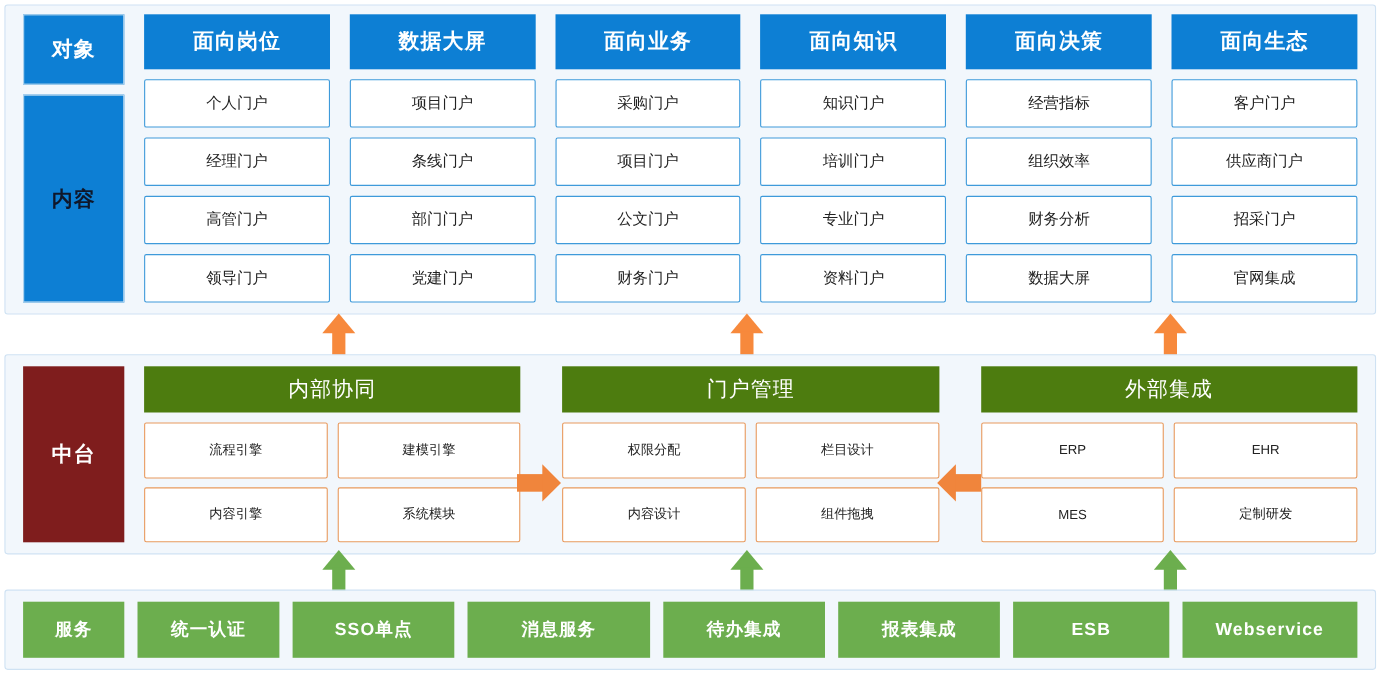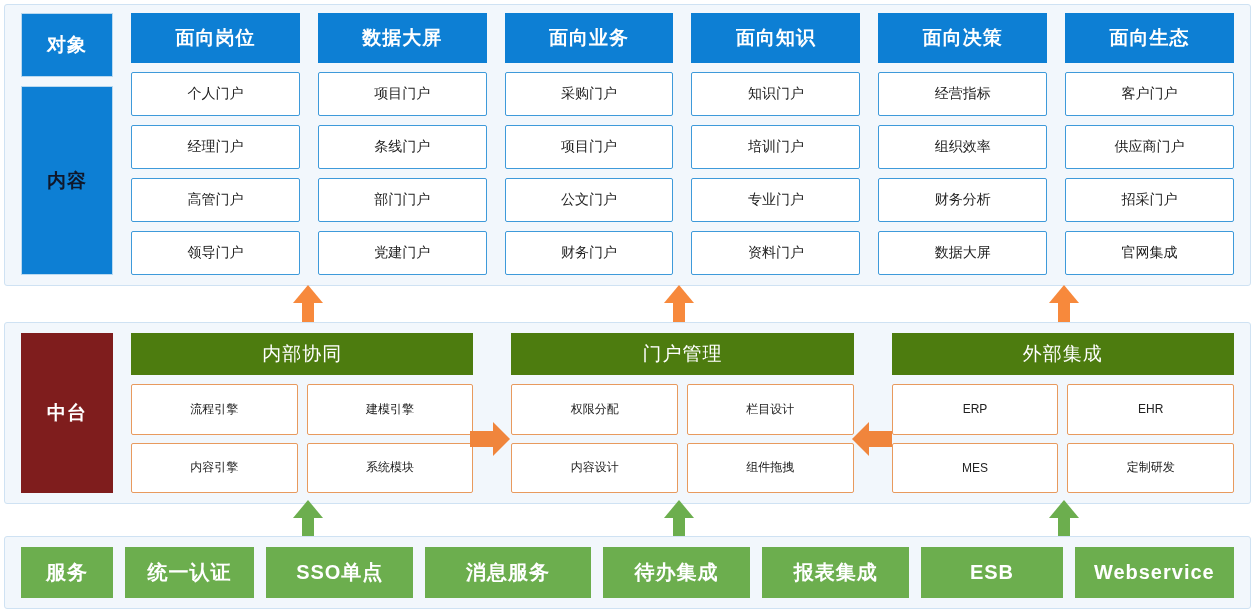--- a/index.html
+++ b/index.html
@@ -202,21 +202,21 @@
     top: 10px;
     right: 16px;
     bottom: 10px;
     display: flex;
     gap: 12px;
   }
 
   .green-cell {
     background: #6cae4e;
     color: #ffffff;
-    font-size: 20px;
+    font-size: 16px;
     font-weight: bold;
     display: flex;
     align-items: center;
     justify-content: center;
     letter-spacing: 1px;
     padding: 0 4px;
   }
 
   
   .arrow-up {

